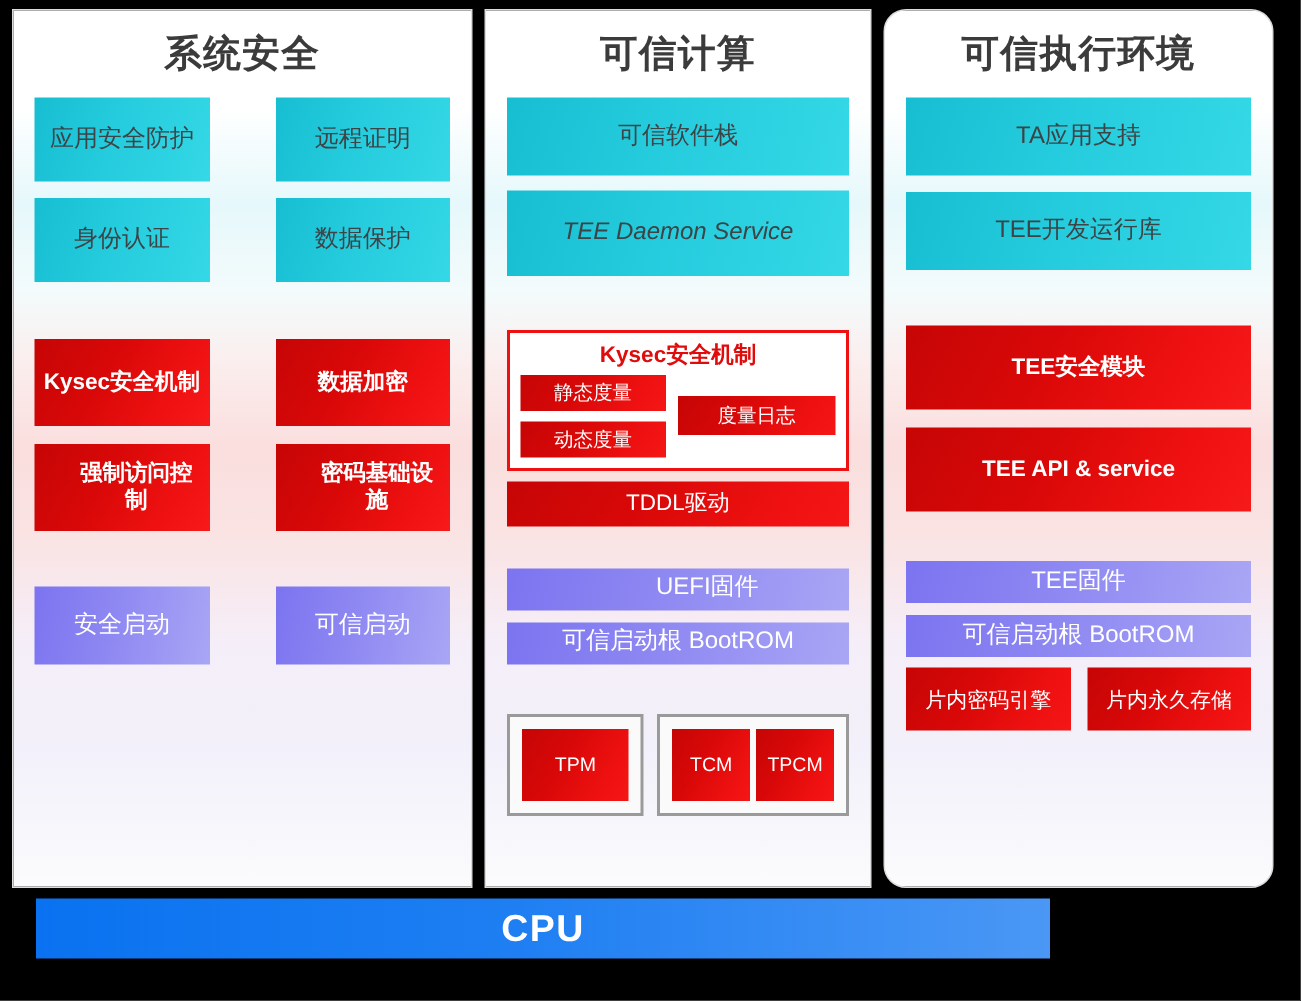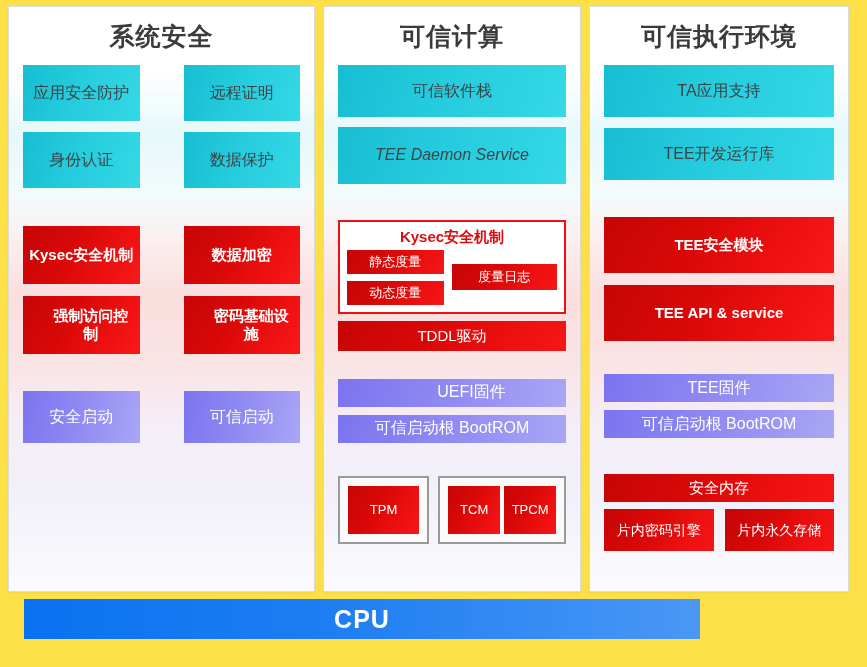--- a/index.html
+++ b/index.html
@@ -5,21 +5,21 @@
   html,body{margin:0;padding:0;}
   body{
     width:867px;height:667px;
     background:#ffffff;
     font-family:"Liberation Sans","DejaVu Sans",sans-serif;
     overflow:hidden;
   }
   .canvas{
     position:relative;
     width:867px;height:667px;
-    background:#fde047;
+    background:#000000;
     box-sizing:border-box;
   }
 
   
   .columns{
     position:absolute;
     left:8px; top:6px;
     width:851px; height:586px;
     display:flex;
     gap:8px;
@@ -38,21 +38,21 @@
         #fae3e3 60%,
         #f5eef8 72%,
         #f2f0fa 84%,
         #fbfbfd 100%);
     box-sizing:border-box;
     padding:0 14px;
     box-shadow:0 1px 2px rgba(0,0,0,.05);
   }
   .panel.col1{flex:0 0 307px;}
   .panel.col2{flex:0 0 258px;}
-  .panel.col3{flex:0 0 260px;}
+  .panel.col3{flex:0 0 260px;border-radius:15px;}
 
   .panel-title{
     text-align:center;
     font-size:25px;
     font-weight:bold;
     color:#3b3b3b;
     letter-spacing:1px;
     padding-top:14px;
     padding-bottom:8px;
     line-height:1.2;
@@ -270,21 +270,20 @@
     <div class="panel col3">
       <div class="panel-title">可信执行环境</div>
 
       <div class="c3-stack">
         <div class="blk cyan c3-ta">TA应用支持</div>
         <div class="blk cyan c3-lib">TEE开发运行库</div>
         <div class="blk red c3-mod">TEE安全模块</div>
         <div class="blk red c3-api">TEE API &amp; service</div>
         <div class="blk purple c3-fw">TEE固件</div>
         <div class="blk purple c3-boot">可信启动根 BootROM</div>
-        <div class="blk red-plain c3-mem">安全内存</div>
       </div>
 
       <div class="c3-sub">
         <div class="blk red-plain">片内密码引擎</div>
         <div class="blk red-plain">片内永久存储</div>
       </div>
     </div>
 
   </div>
 

